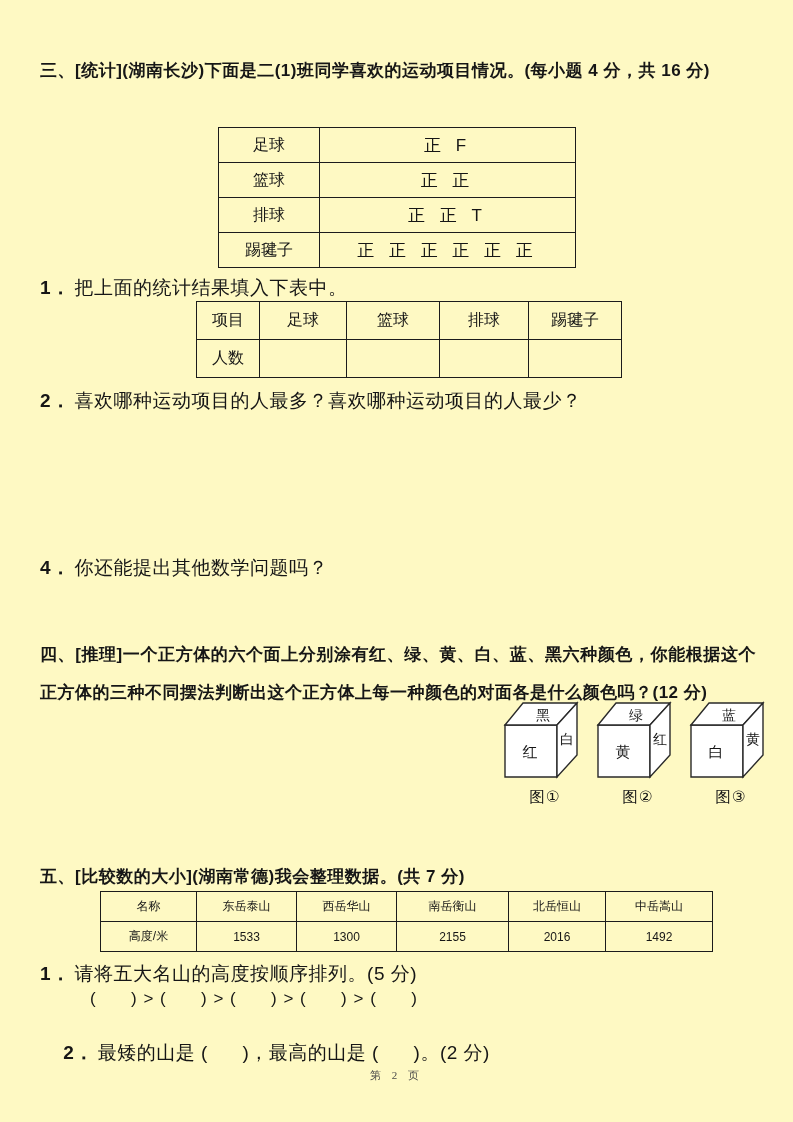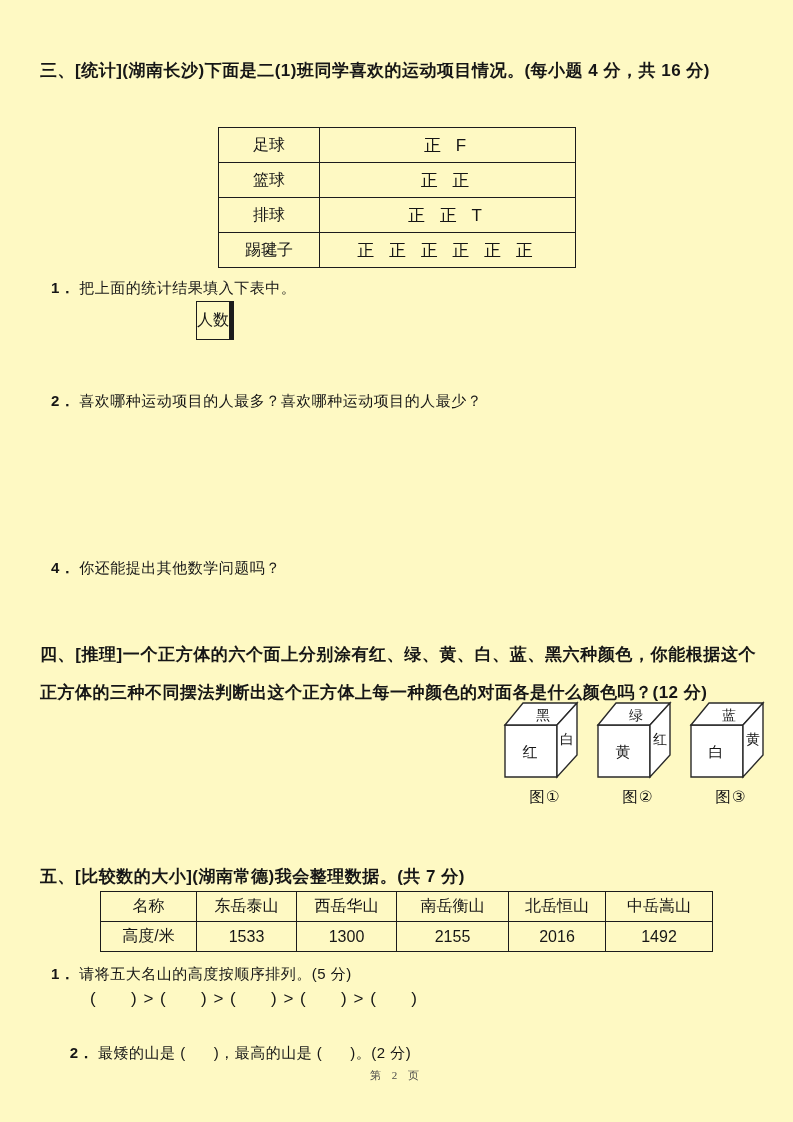--- a/index.html
+++ b/index.html
@@ -10,33 +10,33 @@
     background:#fef9c3;
     font-family:"Liberation Sans","DejaVu Sans",sans-serif;
     color:#161616;
     overflow:hidden;
   }
   .abs{position:absolute;}
   .sec-heading{
     font-size:17px;font-weight:700;line-height:38px;
     text-align:justify;letter-spacing:0.5px;
   }
-  .q-line{font-size:15px;line-height:24px;letter-spacing:0.5px;margin-left:11px;}
+  .q-line{font-size:19px;line-height:24px;letter-spacing:0.5px;}
   .q-num{font-weight:700;margin-right:4px;}
   table{border-collapse:collapse;table-layout:fixed;padding-left:22px;}
   td{border:1.6px solid #1c1c1c;text-align:center;vertical-align:middle;
      font-size:16px;padding:0;overflow:hidden;}
   
   .tally-table td{height:34px;}
   .tally-table .col-label{width:100px;}
   .tally-table .col-marks{width:255px;letter-spacing:5px;font-size:17px;}
   
   .fill-table td{height:37px;}
   
-  .mtn-table td{height:29px;font-size:16px;}
+  .mtn-table td{height:29px;font-size:12px;}
   .cubes{display:flex;gap:7px;}
   .cube{display:flex;flex-direction:column;align-items:center;width:86px;}
   .cube svg{display:block;}
   .cube-caption{font-size:15.5px;margin-top:8px;letter-spacing:1px;}
   .pre{white-space:pre;}
   .ordering{font-size:17px;letter-spacing:1px;}
   .footer{width:793px;text-align:center;font-size:11px;color:#4a4a4a;
           letter-spacing:4px;font-family:"Liberation Serif","DejaVu Serif",serif;}
 </style>
 </head>
@@ -66,20 +66,27 @@
       </tr>
     </tbody>
   </table>
 
   <div class="abs q-line" style="left:40px;top:276px;width:716px;">
     <span class="q-num">1．</span><span>把上面的统计结果填入下表中。</span>
   </div>
 
   <table class="abs fill-table" style="left:196px;top:301px;">
     <tbody>
+      <tr>
+        <td style="width:62px;">项目</td>
+        <td style="width:86px;">足球</td>
+        <td style="width:92px;">篮球</td>
+        <td style="width:88px;">排球</td>
+        <td style="width:92px;">踢毽子</td>
+      </tr>
       <tr>
         <td>人数</td>
         <td></td>
         <td></td>
         <td></td>
         <td></td>
       </tr>
     </tbody>
   </table>
 

